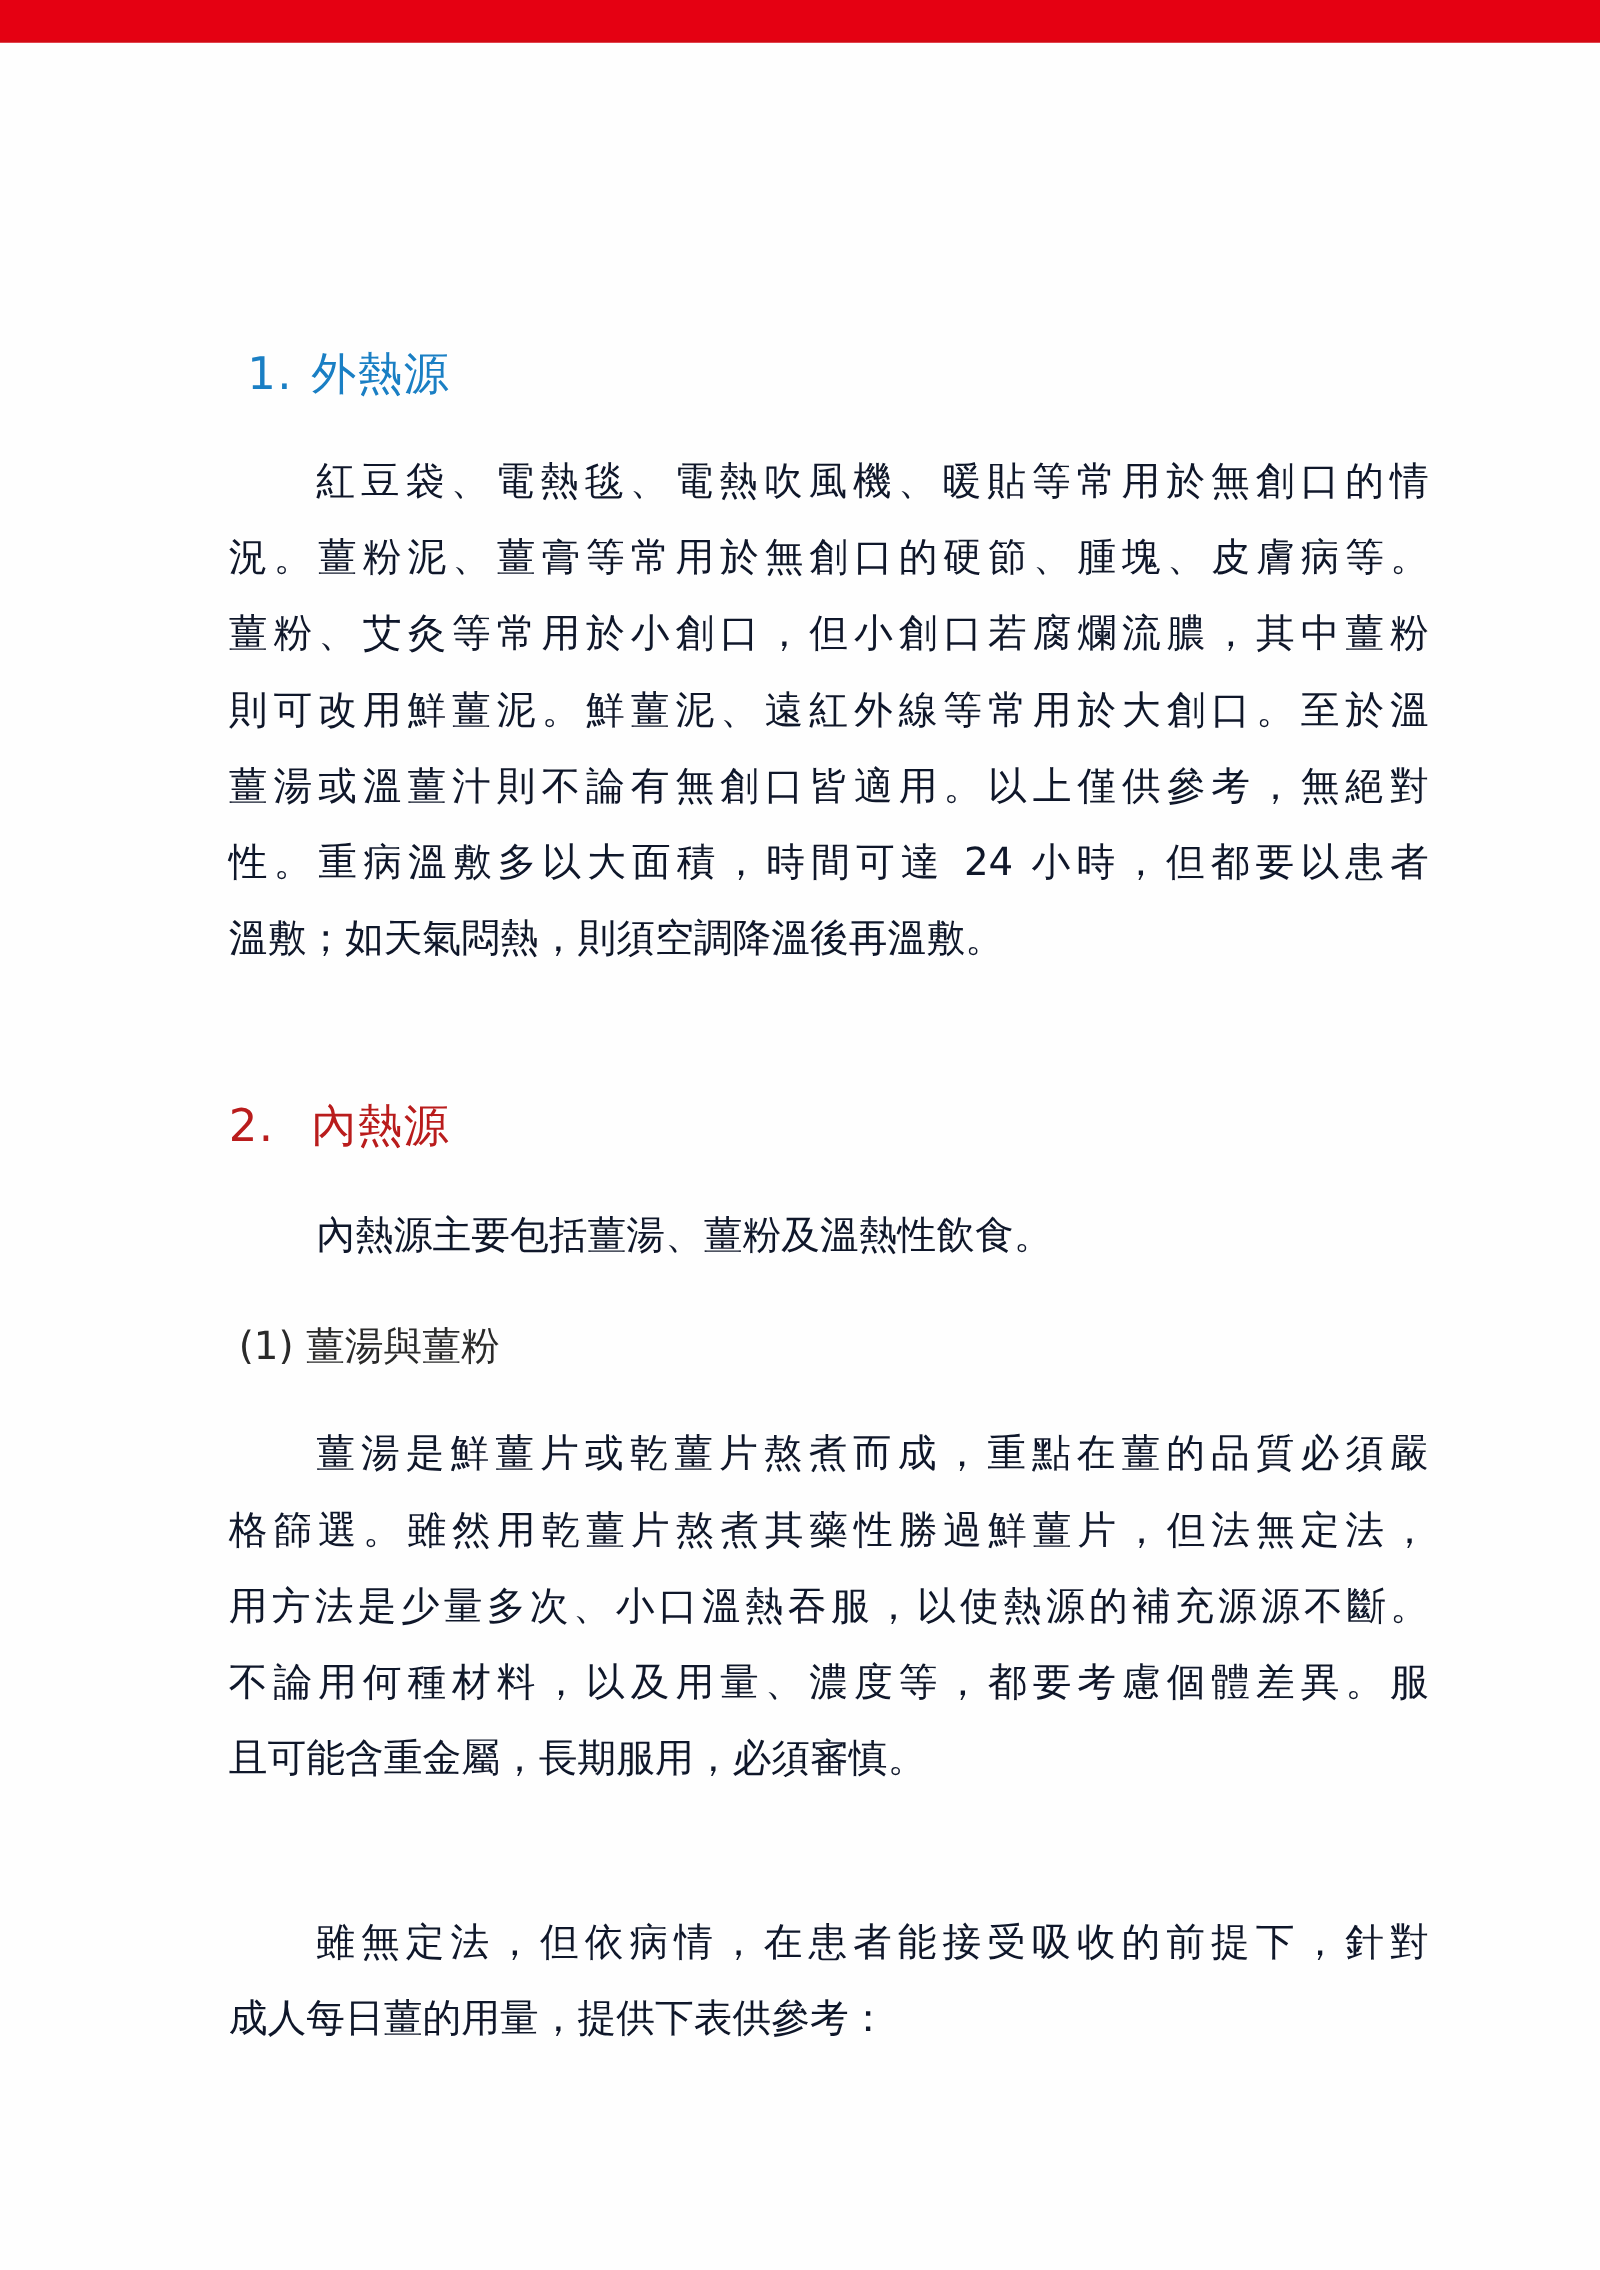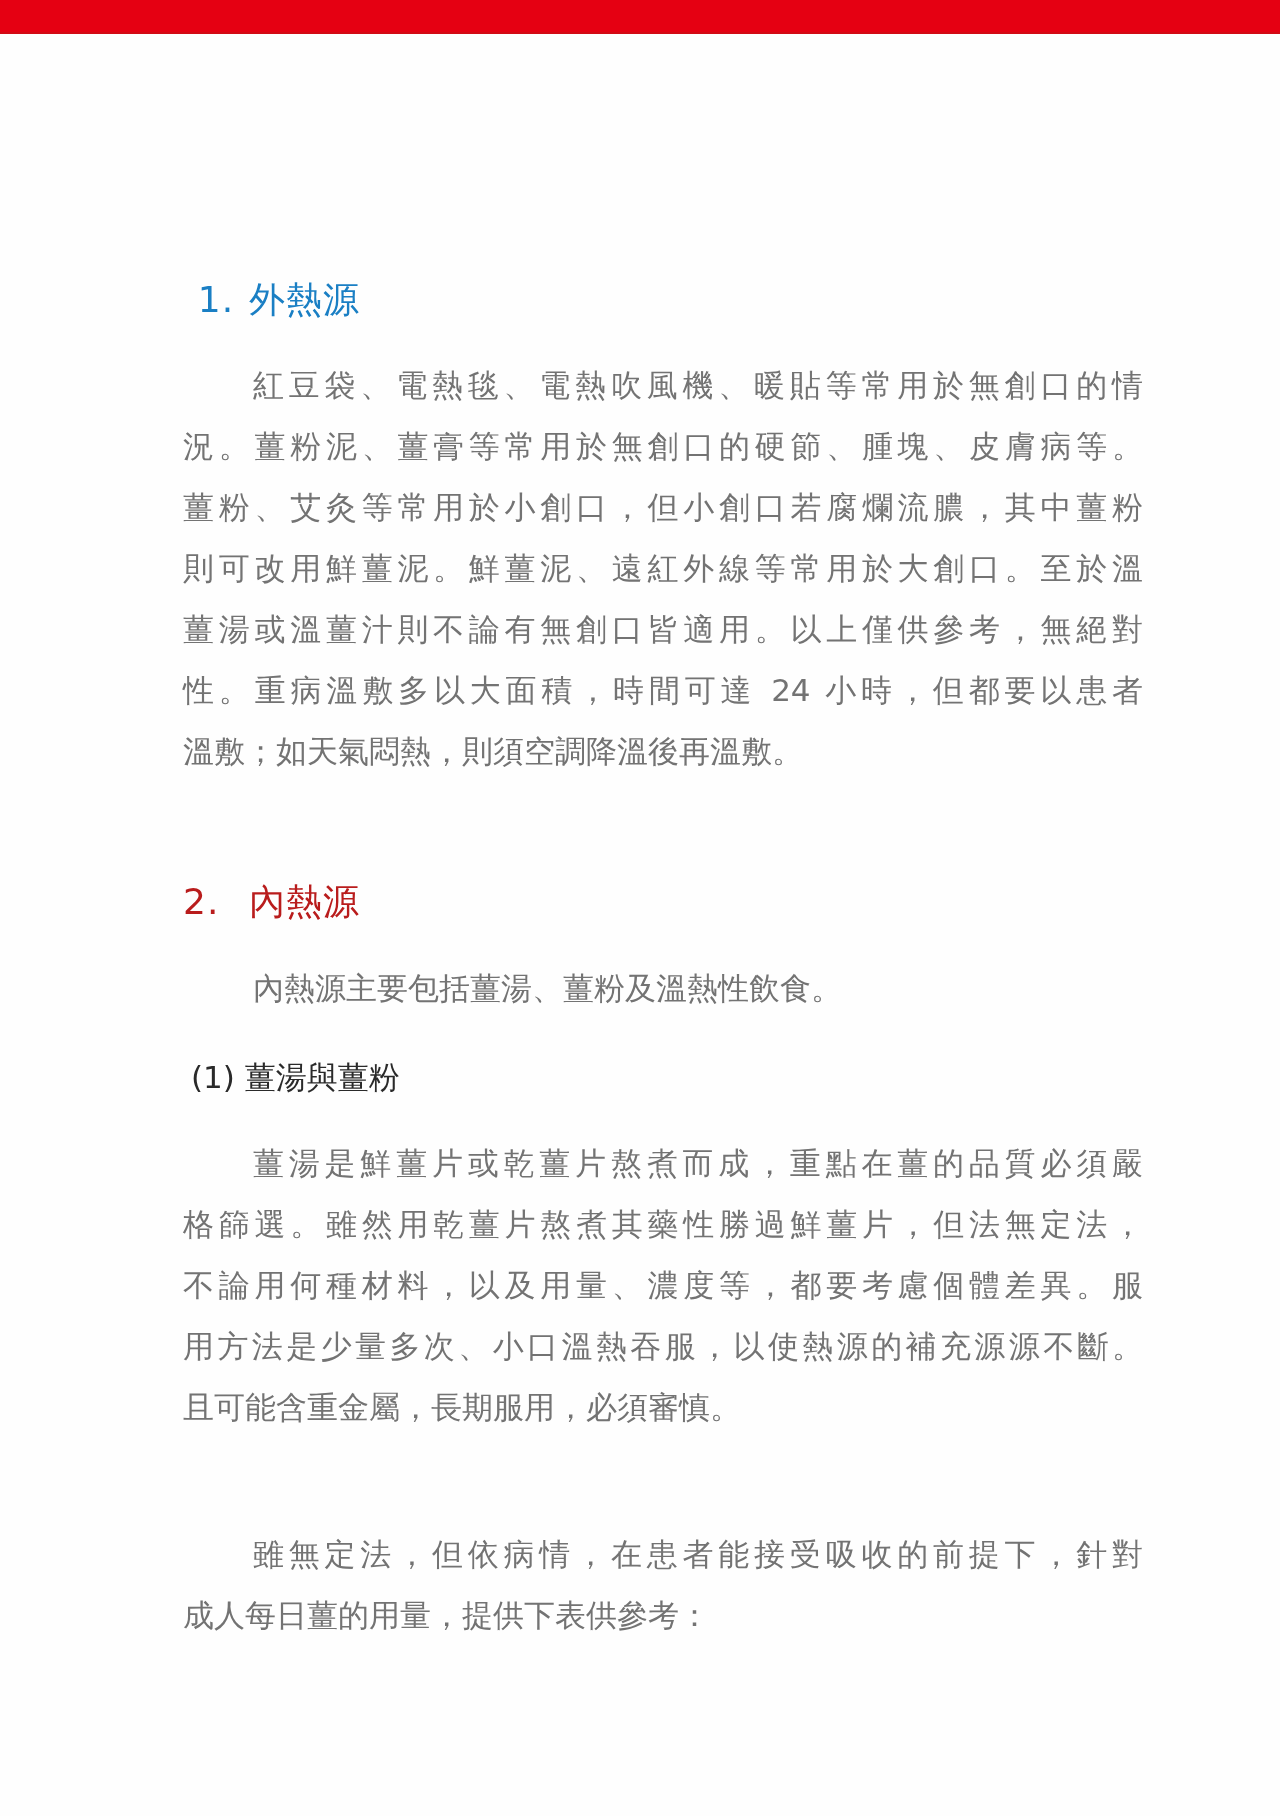--- a/index.html
+++ b/index.html
@@ -51,21 +51,21 @@
     }
     .line {
       display: block;
       height: 61px;
       line-height: 61px;
       font-size: 31px;
       white-space: nowrap;
       text-align: justify;
       text-align-last: justify;
       letter-spacing: 0px;
-      color: #737373;
+      color: #0f172a;
     }
     .line.last {
       text-align-last: left;
     }
     .line.indent {
       padding-left: 70px;
     }
     .subhead {
       position: absolute;
       left: 8px;
@@ -111,22 +111,22 @@
 
   <div class="para" style="top:958px;">
     <span class="line indent last">內熱源主要包括薑湯、薑粉及溫熱性飲食。</span>
   </div>
 
   <div class="subhead" style="top:1055px;">(1) 薑湯與薑粉</div>
 
   <div class="para" style="top:1133px;">
     <span class="line indent">薑湯是鮮薑片或乾薑片熬煮而成，重點在薑的品質必須嚴</span>
     <span class="line">格篩選。雖然用乾薑片熬煮其藥性勝過鮮薑片，但法無定法，</span>
+    <span class="line">用方法是少量多次、小口溫熱吞服，以使熱源的補充源源不斷。</span>
     <span class="line">不論用何種材料，以及用量、濃度等，都要考慮個體差異。服</span>
-    <span class="line">用方法是少量多次、小口溫熱吞服，以使熱源的補充源源不斷。</span>
     <span class="line last">且可能含重金屬，長期服用，必須審慎。</span>
   </div>
 
   <div class="para" style="top:1524px;">
     <span class="line indent">雖無定法，但依病情，在患者能接受吸收的前提下，針對</span>
     <span class="line last">成人每日薑的用量，提供下表供參考：</span>
   </div>
 
 </div>
 

